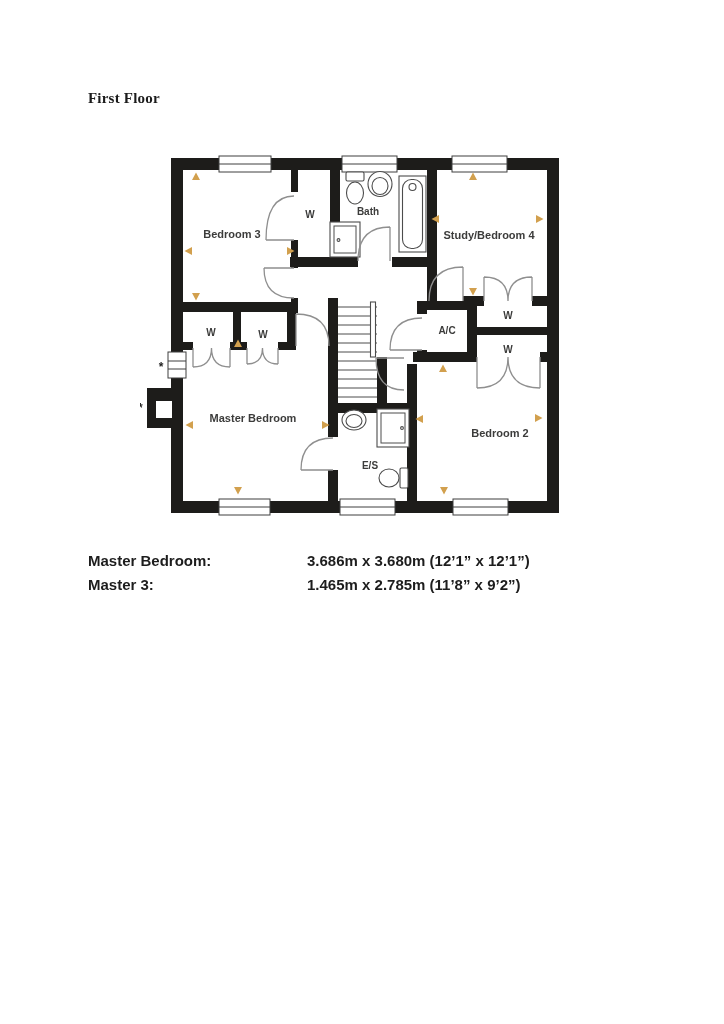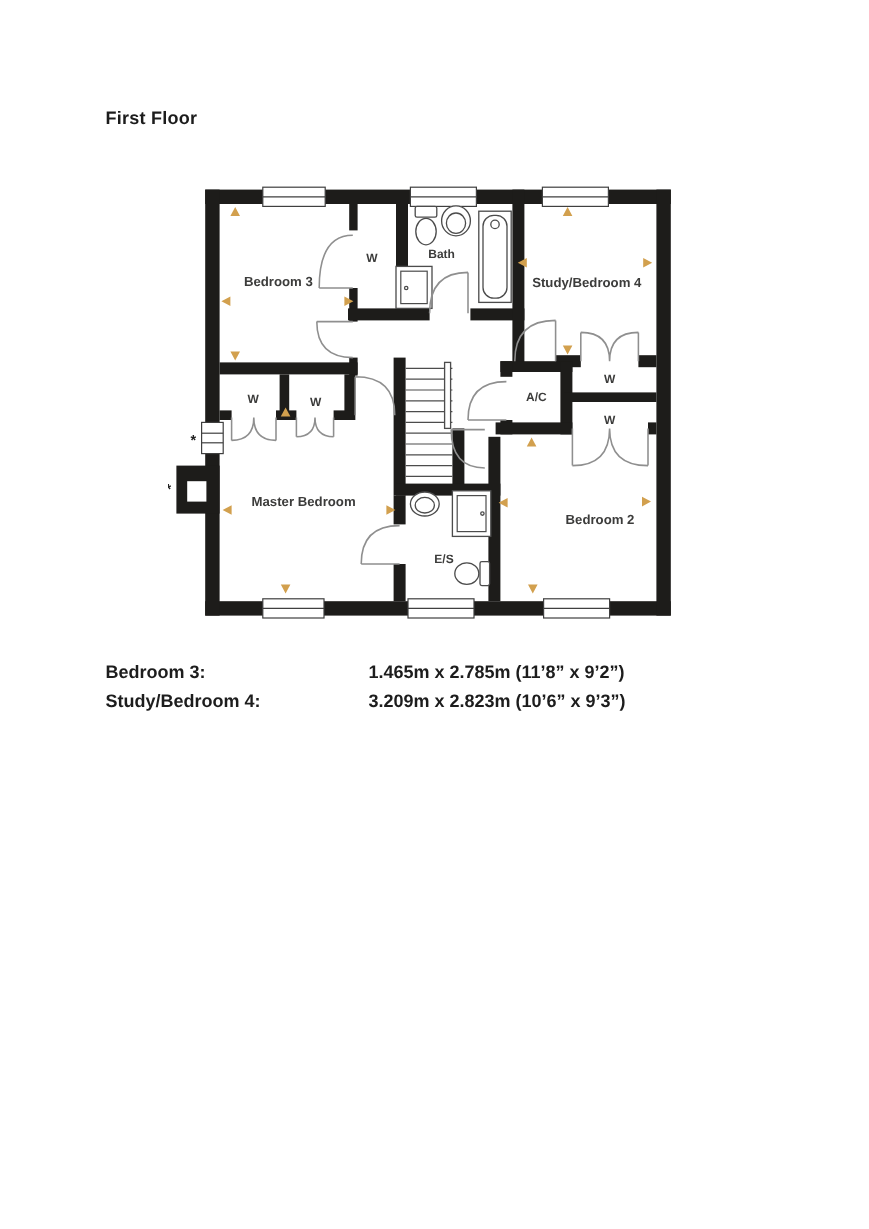--- a/index.html
+++ b/index.html
@@ -1,17 +1,17 @@
 <!DOCTYPE html>
 <html style="--wall: #1d1c1a; --marker: #d2a04e; --fixture: #4c4c4c; --door: #8f8f8f; --label: #3c3c3b;"><head>
 <meta charset="utf-8">
 <style>
   html,body{margin:0;padding:0;background:#ffffff;}
   body{width:724px;height:1024px;position:relative;font-family:"Liberation Sans",sans-serif;overflow:hidden;}
-  .page-title{position:absolute;left:88px;top:90px;font-size:15px;font-weight:bold;color:#1c1c1c;letter-spacing:.2px;}
+  .page-title{position:absolute;left:88px;top:90px;font-size:15px;font-weight:bold;color:#1c1c1c;letter-spacing:.2px;font-family:Liberation Serif, serif;}
   .plan{position:absolute;left:140px;top:140px;width:430px;height:390px;}
   .plan svg{display:block;width:100%;height:100%;}
   .wall{fill:var(--wall,#1d1c1a);stroke:none;}
   .win{fill:#ffffff;stroke:#3f3f3f;stroke-width:1;}
   .winline{stroke:#3f3f3f;stroke-width:1;fill:none;}
   .fixture{stroke:var(--fixture,#4c4c4c);stroke-width:1.1;fill:#ffffff;}
   .fixline{stroke:var(--fixture,#4c4c4c);stroke-width:1;fill:none;}
   .door{stroke:var(--door,#8f8f8f);stroke-width:1.3;fill:none;}
   .marker{fill:var(--marker,#d2a04e);stroke:none;}
   text.rl{fill:var(--label,#3c3c3b);font-family:"Liberation Sans",sans-serif;font-weight:bold;font-size:11px;text-anchor:middle;}
@@ -174,18 +174,18 @@
     <text class="rl sm" x="370" y="469">E/S</text>
     <text class="rl" x="500" y="437">Bedroom 2</text>
     <text class="fn" x="161" y="371">*</text>
     <text class="fn" x="138" y="412">**</text>
   </g>
 </svg>
 </div>
 
 <div class="dims">
   <div>
-    <span class="room">Bedroom 3:</span><span class="size">1.465m x 2.785m (11’8” x 9’2”)</span>
+    <span class="room">Master Bedroom:</span><span class="size">3.686m x 3.680m (12’1” x 12’1”)</span>
   </div>
   <div>
-    <span class="room">Study/Bedroom 4:</span><span class="size">3.209m x 2.823m (10’6” x 9’3”)</span>
+    <span class="room">Master 3:</span><span class="size">1.465m x 2.785m (11’8” x 9’2”)</span>
   </div>
 </div>
 
 </body></html>

